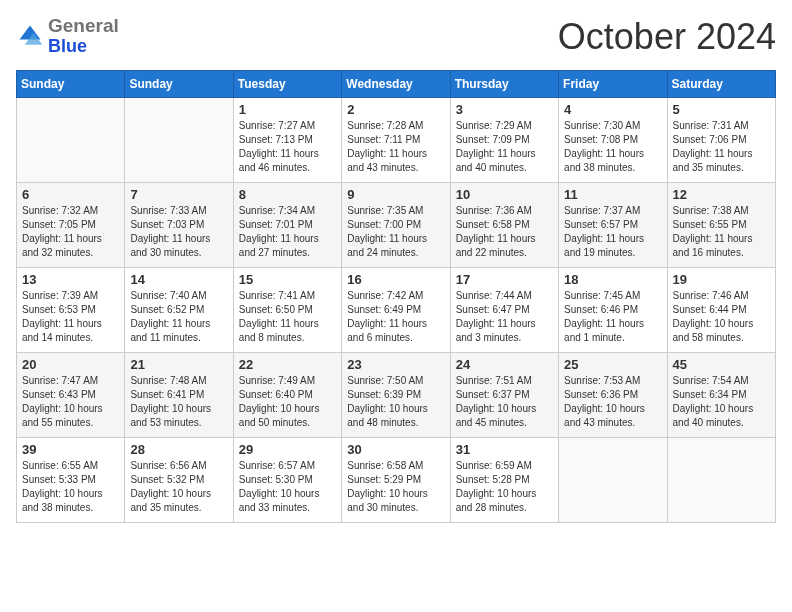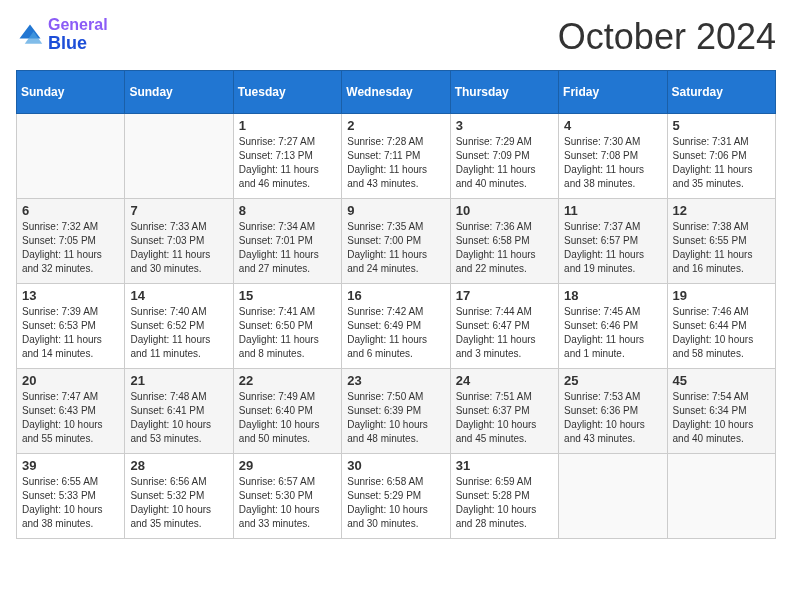--- a/index.html
+++ b/index.html
@@ -20,23 +20,23 @@
       display: flex;
       align-items: center;
       gap: 4px;
     }
     .logo-text {
       display: flex;
       flex-direction: column;
       line-height: 1.1;
     }
     .logo-general {
-      font-size: 16px;
-      font-weight: bold;
-      color: #8b5cf6;
+      font-size: 19px;
+      font-weight: bold;
+      color: #737373;
     }
     .logo-blue {
       font-size: 18px;
       font-weight: bold;
       color: #1d4ed8;
     }
     .logo-icon {
       width: 28px;
       height: 28px;
     }
@@ -56,21 +56,21 @@
     table {
       width: 100%;
       border-collapse: collapse;
       table-layout: fixed;
     }
     th {
       background-color: #2176d2;
       color: #fff;
       font-size: 12px;
       font-weight: bold;
-      padding: 14px 4px;
+      padding: 6px 4px;
       text-align: left;
       border: 1px solid #1a5fa8;
     }
     td {
       vertical-align: top;
       border: 1px solid #ccc;
       padding: 4px 5px;
       font-size: 10px;
       color: #333;
       min-height: 80px;

